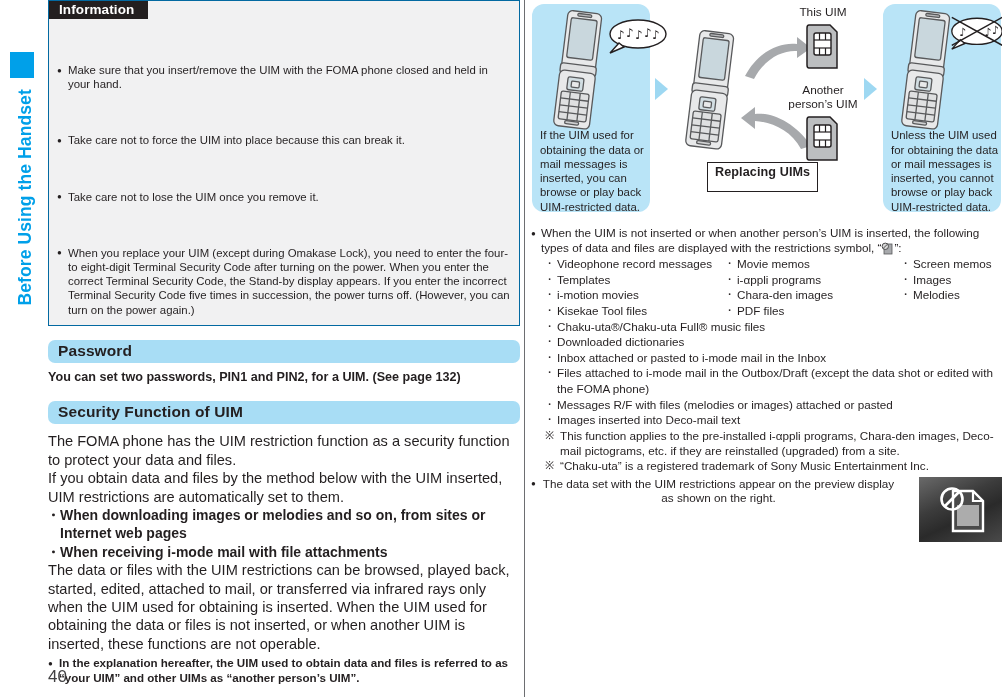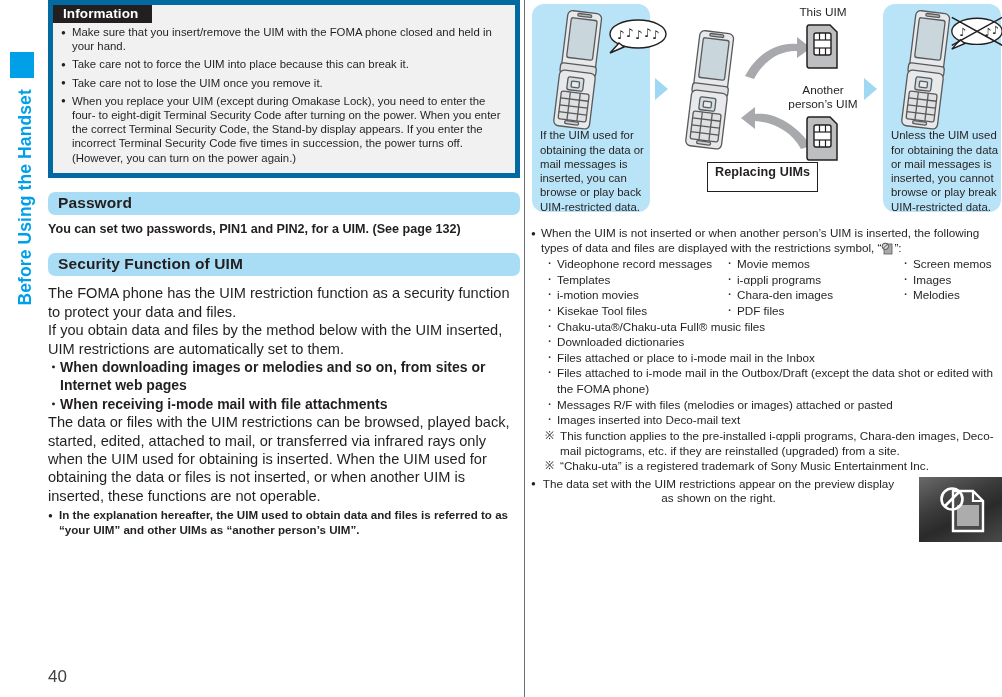--- a/index.html
+++ b/index.html
@@ -57,41 +57,42 @@
     position: absolute;
     left: 531px; top: 0;
     width: 471px; height: 697px;
   }
 
   
   .info-box {
     position: relative;
     width: 472px;
     background: #f1f1f2;
-    border: 5px solid #0369a1;
+    border: 1px solid #0369a1;
     padding: 20px 8px 8px 8px;
   }
   .info-title {
     position: absolute;
     left: 0px; top: 0px;
     background: #231f20;
     color: #ffffff;
     font-size: 13.5px;
     font-weight: bold;
     padding: 1px 14px 2px 10px;
     letter-spacing: 0.1px;
   }
   .bullet-list { list-style: none; }
   .bullet-item {
     position: relative;
     padding-left: 11px;
     font-size: 11.4px;
     line-height: 14.2px;
     margin-bottom: 4px;
     text-align: left;
+    margin-top: 42px;
   }
   .bullet-item:before {
     content: "\25CF";
     position: absolute;
     left: 0; top: -0.5px;
     font-size: 8px;
     line-height: 15px;
   }
 
   
@@ -390,21 +391,21 @@
         <line x1="19.5" y1="9" x2="19.5" y2="16" stroke="#231f20" stroke-width="1.2"></line>
         <line x1="13.5" y1="24" x2="13.5" y2="31" stroke="#231f20" stroke-width="1.2"></line>
         <line x1="19.5" y1="24" x2="19.5" y2="31" stroke="#231f20" stroke-width="1.2"></line>
       </svg>
 
       <div class="replacing-label">Replacing UIMs</div>
 
       <div class="big-arrow" id="arrow2"></div>
 
       <div class="fig-panel" id="panel-right"></div>
-      <div class="panel-text" style="left:360px; bottom:8px; width:112px;">Unless the UIM used for obtaining the data or mail messages is inserted, you cannot browse or play break UIM-restricted data.</div>
+      <div class="panel-text" style="left:360px; bottom:8px; width:112px;">Unless the UIM used for obtaining the data or mail messages is inserted, you cannot browse or play back UIM-restricted data.</div>
 
       <svg class="phone" style="left:366px; top:10px;" width="62" height="122" viewBox="0 0 62 122">
         <g transform="rotate(7 31 61)" fill="#e8e9ea" stroke="#58595b" stroke-width="1.3">
           <rect x="12" y="2" width="34" height="58" rx="5"></rect>
           <rect x="16" y="9" width="26" height="40" rx="2" fill="#c9d7dd"></rect>
           <rect x="22" y="4" width="14" height="2.6" rx="1.3" fill="#b9bbbd"></rect>
           <rect x="11" y="55" width="36" height="10" rx="3" fill="#dfe0e1"></rect>
           <rect x="11" y="62" width="36" height="56" rx="5"></rect>
           <rect x="20" y="68" width="16" height="13" rx="2" fill="#d2dee3"></rect>
           <rect x="24" y="72" width="8" height="6" rx="1" fill="#e8e9ea"></rect>
@@ -450,21 +451,21 @@
       <div class="midot">Chara-den images</div>
       <div class="midot">Melodies</div>
       <div class="midot">Kisekae Tool files</div>
       <div class="midot">PDF files</div>
       <div></div>
     </div>
 
     <div style="margin-left:14px;">
       <div class="midot">Chaku-uta®/Chaku-uta Full® music files</div>
       <div class="midot">Downloaded dictionaries</div>
-      <div class="midot">Files attached or place to i-mode mail in the Inbox</div>
+      <div class="midot">Inbox attached or pasted to i-mode mail in the Inbox</div>
       <div class="midot">Files attached to i-mode mail in the Outbox/Draft (except the data shot or edited with the FOMA phone)</div>
       <div class="midot">Messages R/F with files (melodies or images) attached or pasted</div>
       <div class="midot">Images inserted into Deco-mail text</div>
       <div class="kome">This function applies to the pre-installed i-αppli programs, Chara-den images, Deco-mail pictograms, etc. if they are reinstalled (upgraded) from a site.</div>
       <div class="kome">“Chaku-uta” is a registered trademark of Sony Music Entertainment Inc.</div>
     </div>
 
     <div style="position:relative; margin-top:2px;text-align:center;">
       <div class="r-bullet" style="width:365px;">The data set with the UIM restrictions appear on the preview display as shown on the right.</div>
       <div class="preview-thumb">

